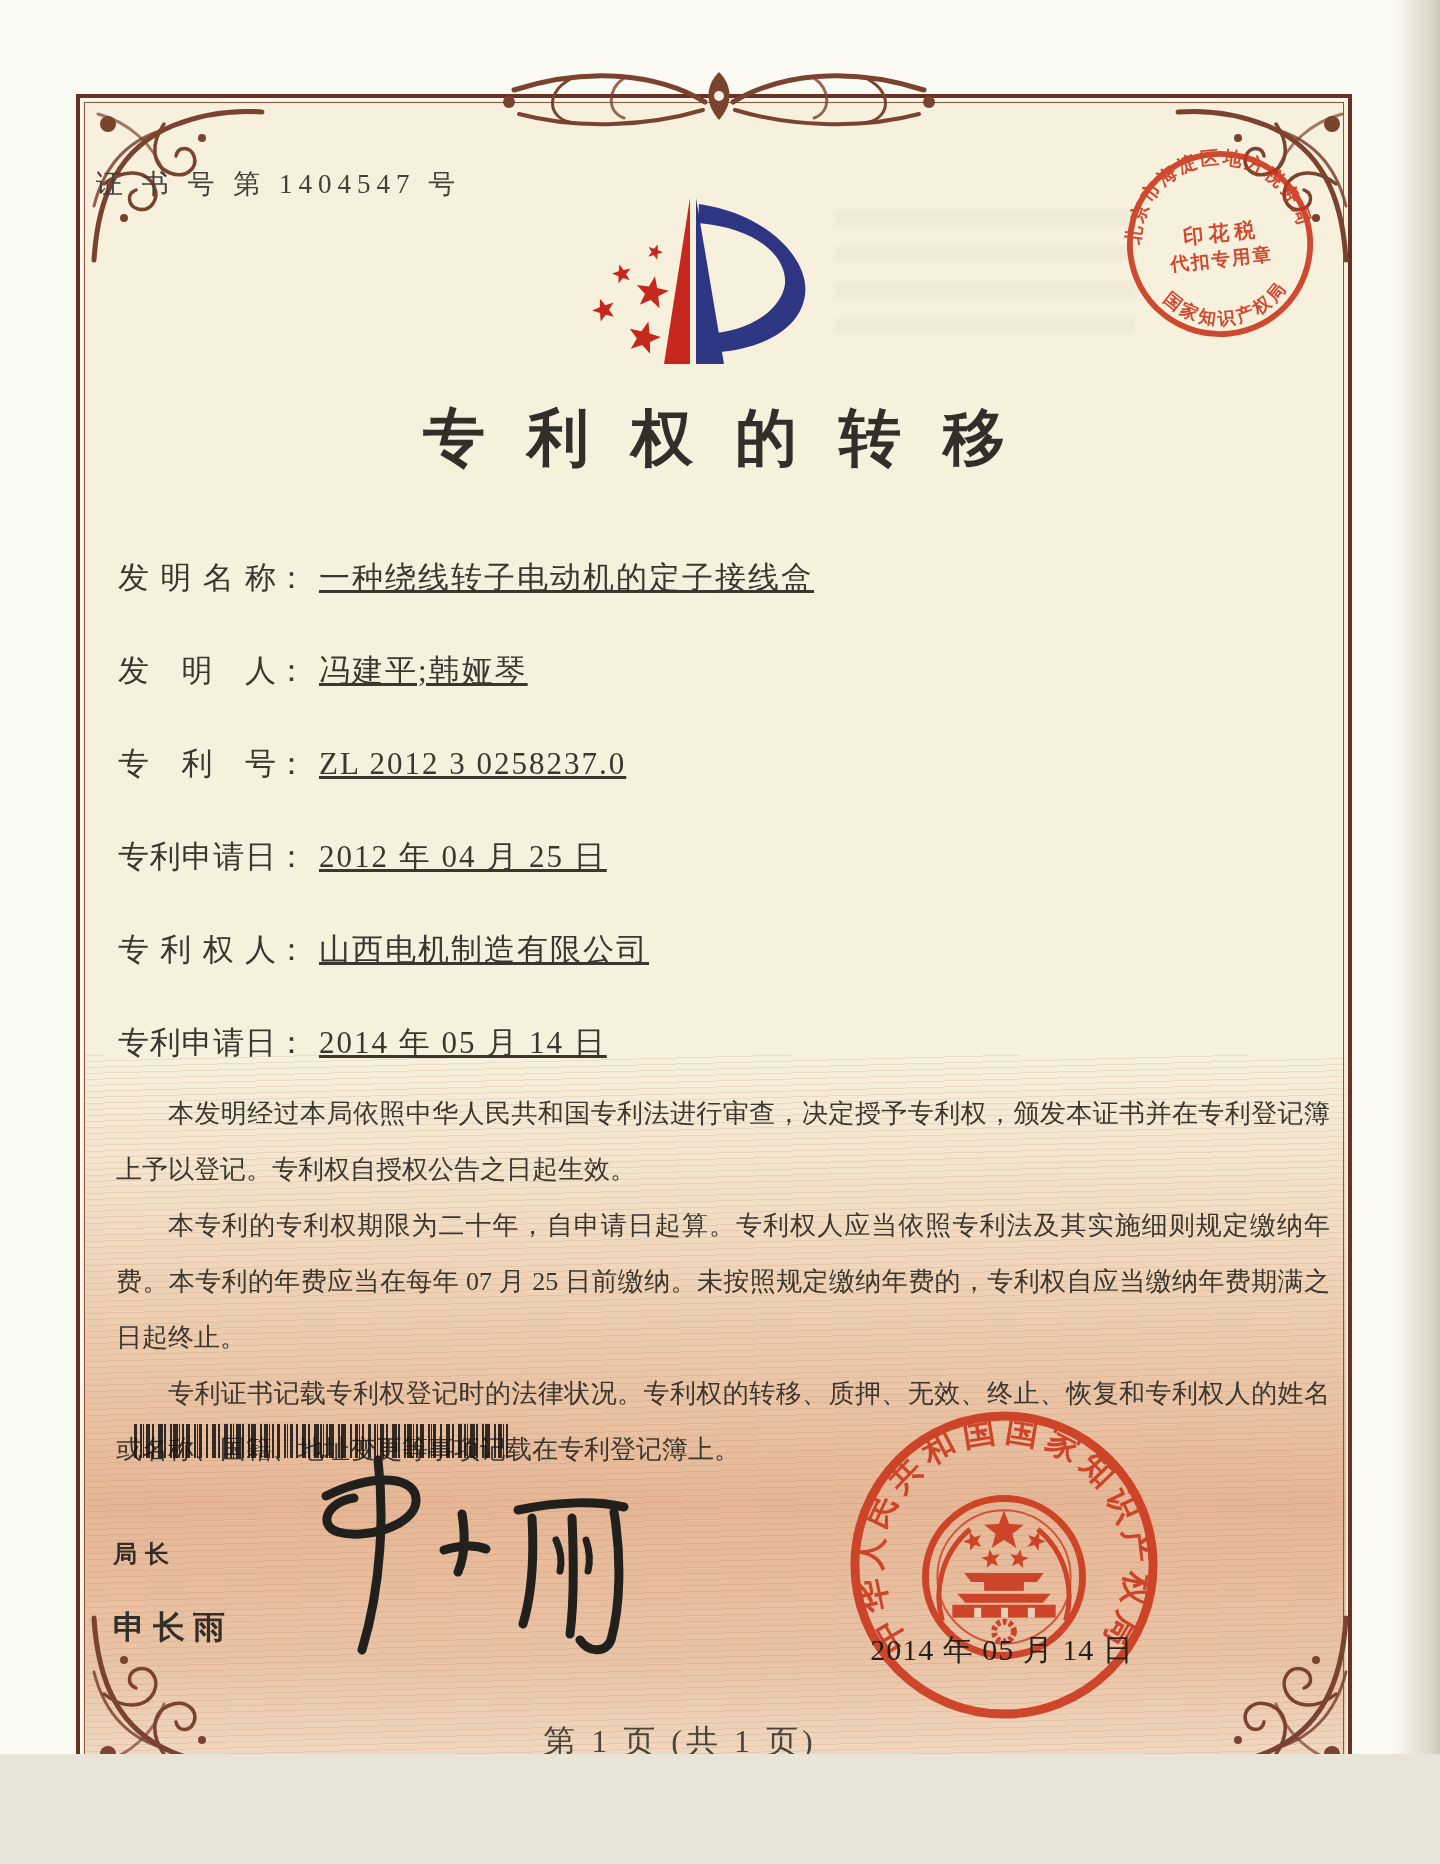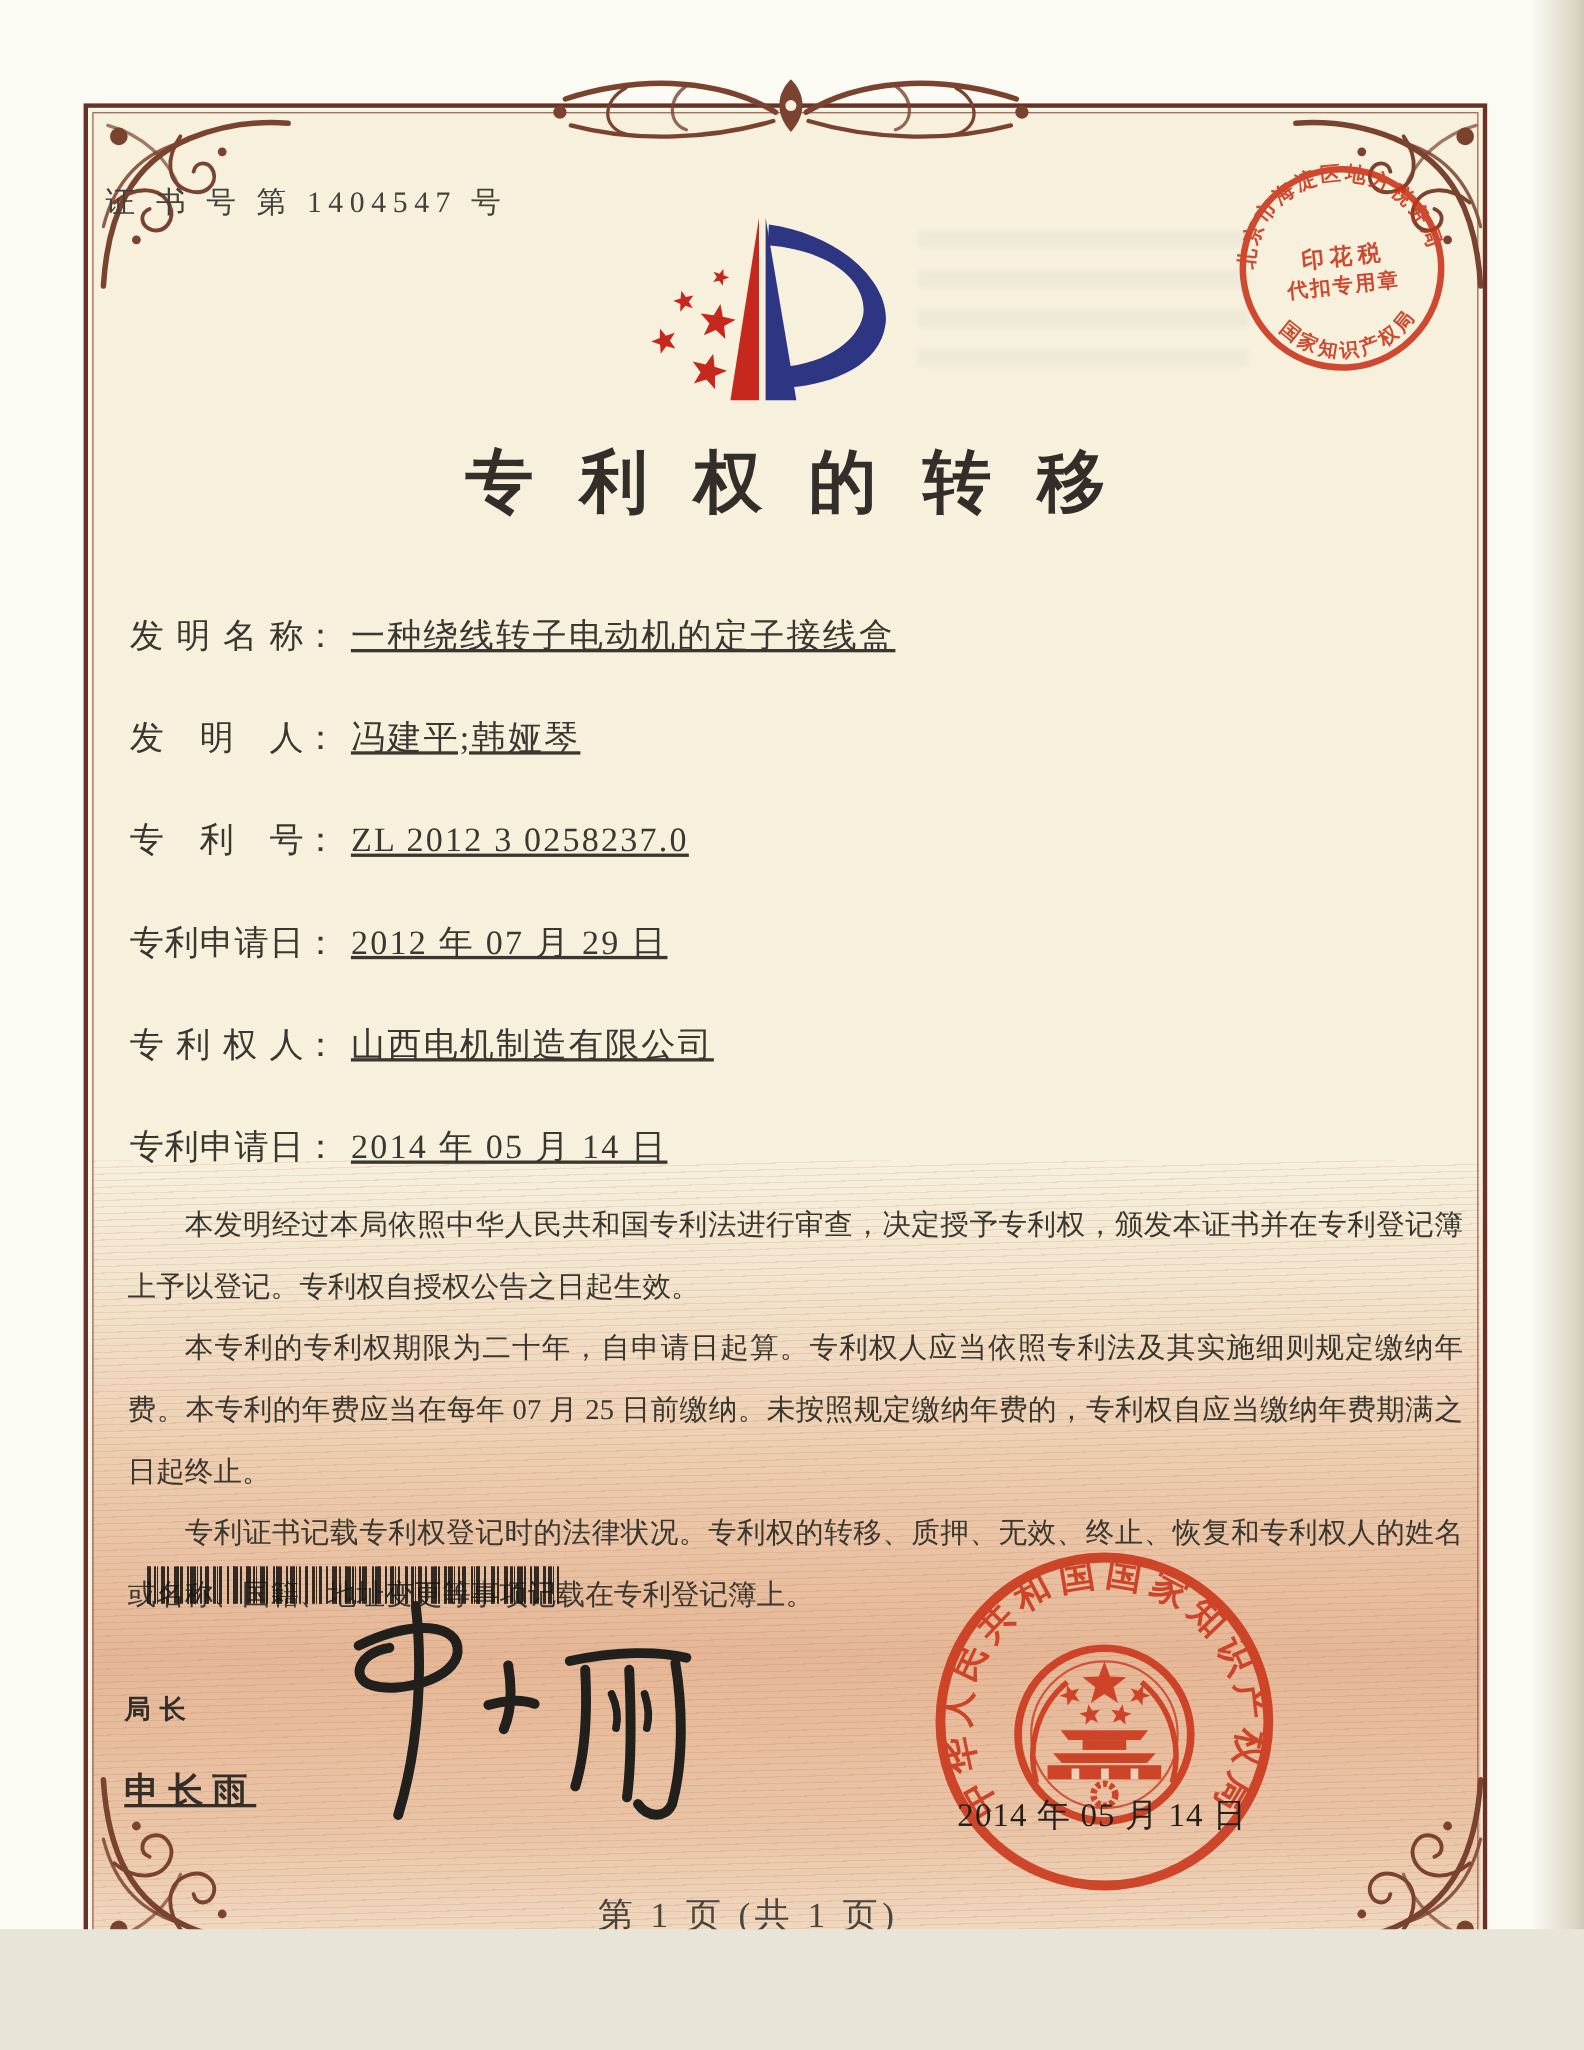--- a/index.html
+++ b/index.html
@@ -41,21 +41,21 @@
   .barcode{position:absolute;left:134px;top:1424px;width:376px;height:34px;
     background-image:
       repeating-linear-gradient(90deg,#181512 0 2px,rgba(0,0,0,0) 2px 6px),
       repeating-linear-gradient(90deg,#181512 0 3px,rgba(0,0,0,0) 3px 13px),
       repeating-linear-gradient(90deg,#181512 0 1px,rgba(0,0,0,0) 1px 9px);
     opacity:.88;}
 
   .director-title{position:absolute;left:113px;top:1538px;font-size:24px;font-weight:700;letter-spacing:8px;
     color:#332e27;font-family:"Liberation Sans","DejaVu Sans",sans-serif;}
   .director-name{position:absolute;left:113px;top:1606px;font-size:32px;font-weight:700;letter-spacing:8px;
-    color:#332e27;font-family:"Liberation Sans","DejaVu Sans",sans-serif;text-decoration:underline;}
+    color:#332e27;font-family:"Liberation Sans","DejaVu Sans",sans-serif;}
   .signature{position:absolute;left:266px;top:1452px;}
 
   .office-seal{position:absolute;left:845px;top:1406px;opacity:.95;}
   .seal-date{position:absolute;left:852px;top:1630px;width:300px;text-align:center;
     font-size:30px;color:#241f1a;letter-spacing:1px;}
 
   .footer{position:absolute;left:40px;top:1720px;width:1280px;text-align:center;
     font-size:32px;letter-spacing:4px;color:#4a443c;}
 </style>
 </head>
@@ -149,21 +149,21 @@
     <div class="field-row">
       <span class="f-label">发明名称</span><span class="f-colon">：</span><span class="f-value">一种绕线转子电动机的定子接线盒</span>
     </div>
     <div class="field-row">
       <span class="f-label">发明人</span><span class="f-colon">：</span><span class="f-value">冯建平;韩娅琴</span>
     </div>
     <div class="field-row">
       <span class="f-label">专利号</span><span class="f-colon">：</span><span class="f-value">ZL 2012 3 0258237.0</span>
     </div>
     <div class="field-row">
-      <span class="f-label">专利申请日</span><span class="f-colon">：</span><span class="f-value">2012 年 07 月 29 日</span>
+      <span class="f-label">专利申请日</span><span class="f-colon">：</span><span class="f-value">2012 年 04 月 25 日</span>
     </div>
     <div class="field-row">
       <span class="f-label">专利权人</span><span class="f-colon">：</span><span class="f-value">山西电机制造有限公司</span>
     </div>
     <div class="field-row last">
       <span class="f-label">专利申请日</span><span class="f-colon">：</span><span class="f-value">2014 年 05 月 14 日</span>
     </div>
   </div>
 
   

